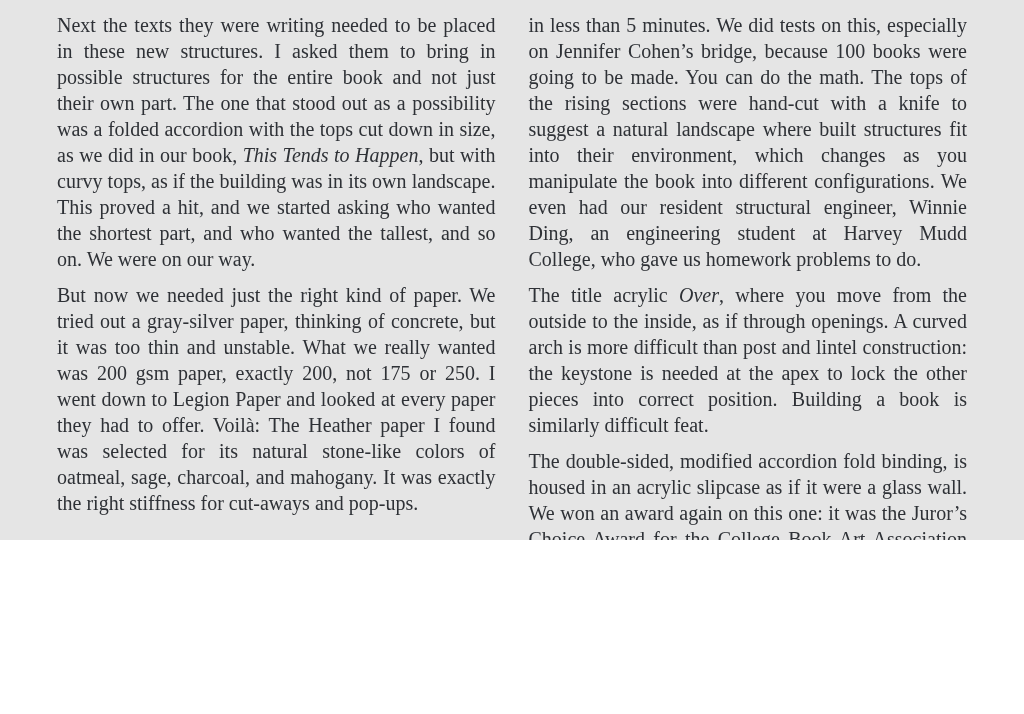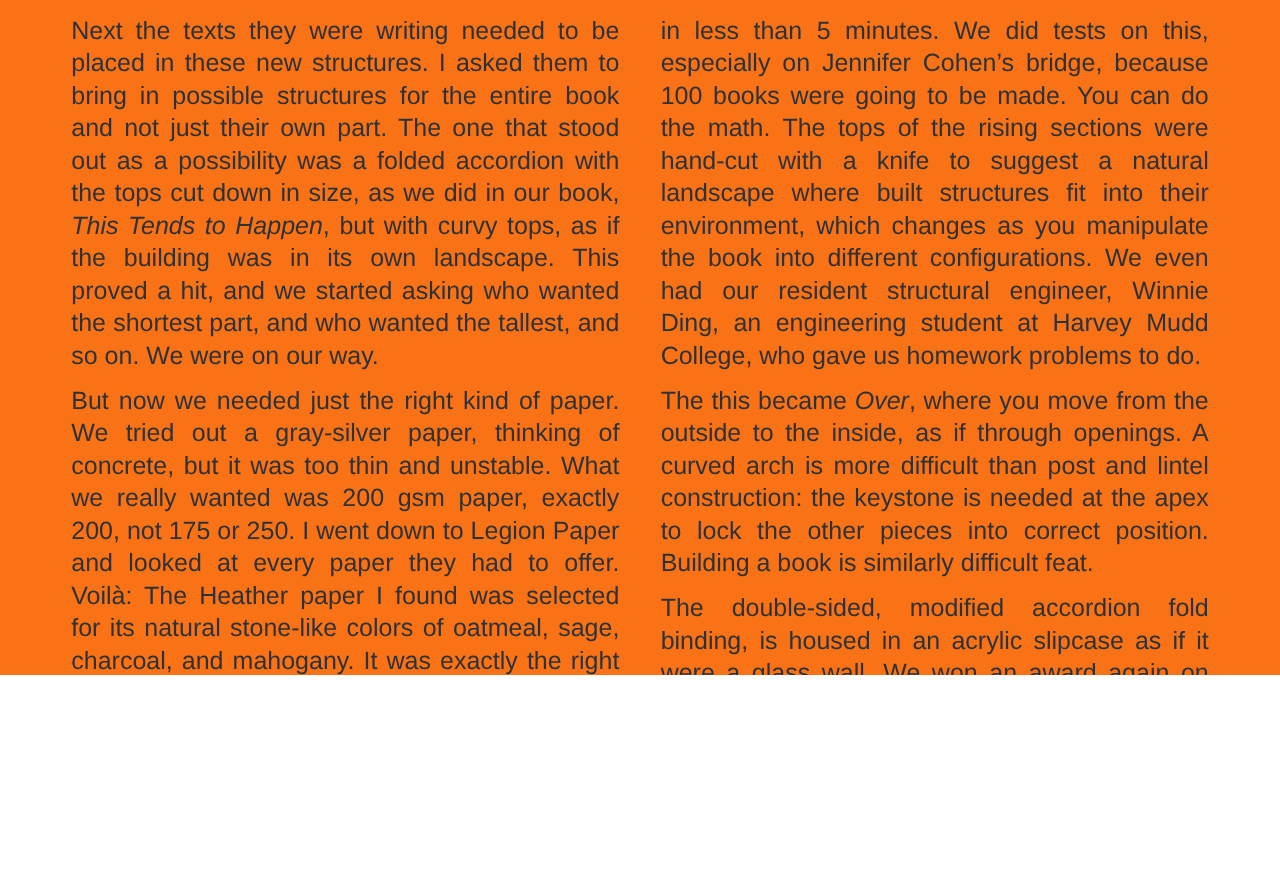--- a/index.html
+++ b/index.html
@@ -4,23 +4,23 @@
 <style>
   html, body {
     margin: 0;
     padding: 0;
     background: #ffffff;
   }
   .page {
     position: relative;
     width: 1024px;
     height: 540px;
-    background: #f97316;
+    background: #e5e5e5;
     overflow: hidden;
-    font-family: Liberation Sans, sans-serif;
+    font-family: Liberation Serif, serif;
     color: #2e3136;
   }
   .columns {
     display: flex;
     gap: 33px;
     padding: 12px 57px 0 57px;
   }
   .col {
     width: 441px;
     font-size: 20px;
@@ -56,21 +56,21 @@
 
   <div class="columns">
 
     <div class="col">
       <p><span>Next the texts they were writing needed to be placed in these new structures. I asked them to bring in possible structures for the entire book and not just their own part. The one that stood out as a possibility was a folded accordion with the tops cut down in size, as we did in our book, </span><span class="italic">This Tends to Happen</span><span>, but with curvy tops, as if the building was in its own landscape. This proved a hit, and we started asking who wanted the shortest part, and who wanted the tallest, and so on. We were on our way.</span></p>
       <p><span>But now we needed just the right kind of paper. We tried out a gray-silver paper, thinking of concrete, but it was too thin and unstable. What we really wanted was 200 gsm paper, exactly 200, not 175 or 250. I went down to Legion Paper and looked at every paper they had to offer. Voilà: The Heather paper I found was selected for its natural stone-like colors of oatmeal, sage, charcoal, and mahogany. It was exactly the right stiffness for cut-aways and pop-ups.</span></p>
     </div>
 
     <div class="col">
       <p><span>in less than 5 minutes. We did tests on this, especially on Jennifer Cohen’s bridge, because 100 books were going to be made. You can do the math. The tops of the rising sections were hand-cut with a knife to suggest a natural landscape where built structures fit into their environment, which changes as you manipulate the book into different configurations. We even had our resident structural engineer, Winnie Ding, an engineering student at Harvey Mudd College, who gave us homework problems to do.</span></p>
-      <p><span>The this became </span><span class="italic">Over</span><span>, where you move from the outside to the inside, as if through openings. A curved arch is more difficult than post and lintel construction: the keystone is needed at the apex to lock the other pieces into correct position. Building a book is similarly difficult feat.</span></p>
+      <p><span>The title acrylic </span><span class="italic">Over</span><span>, where you move from the outside to the inside, as if through openings. A curved arch is more difficult than post and lintel construction: the keystone is needed at the apex to lock the other pieces into correct position. Building a book is similarly difficult feat.</span></p>
       <p><span>The double-sided, modified accordion fold binding, is housed in an acrylic slipcase as if it were a glass wall. We won an award again on this one: it was the Juror’s Choice Award for the College Book Art Association juried exhibition in 2015 at Indiana University.</span></p>
     </div>
 
   </div>
 
   <div class="footer">
     <span class="book-title">Sixty Over Thirty</span><span class="page-number">191</span>
   </div>
 
 </div>

